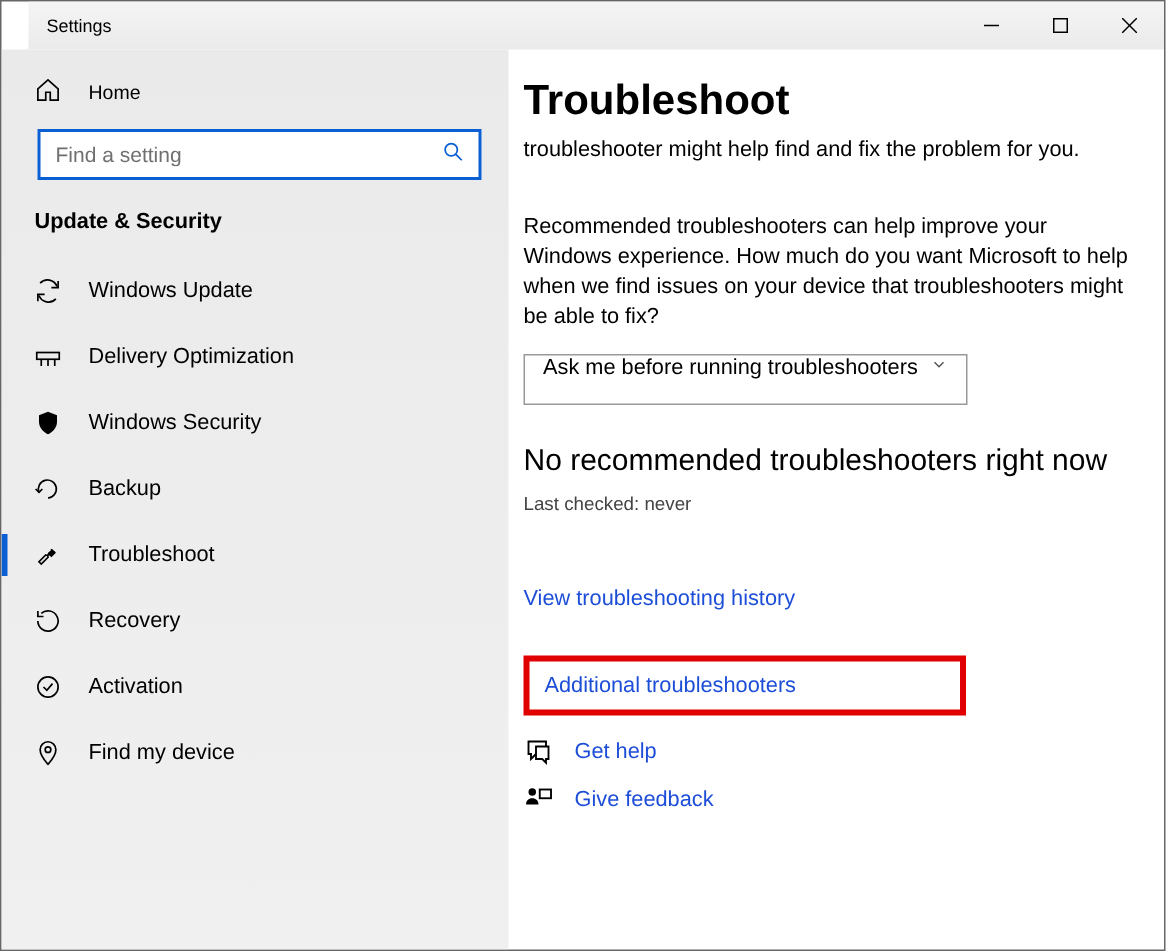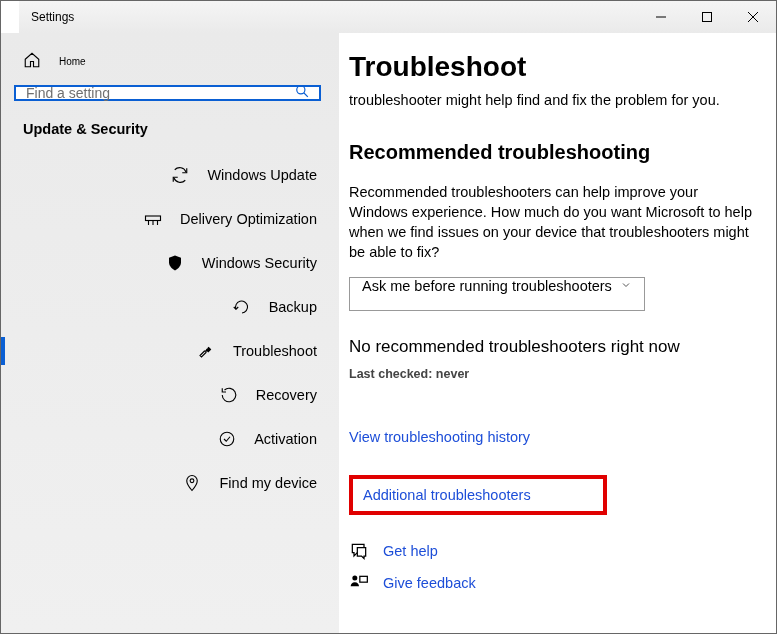--- a/index.html
+++ b/index.html
@@ -4,40 +4,40 @@
   <style>
     * { margin: 0; padding: 0; box-sizing: border-box; font-family: "Segoe UI", -apple-system, sans-serif; }
     body { width: 777px; height: 634px; overflow: hidden; background: #fff; border: 1px solid #666; }
     .titlebar { display: flex; align-items: center; height: 32px; padding-left: 12px; background: linear-gradient(to bottom, #f5f5f5, #eaeaea); margin-left: 18px; }
     .titlebar-title { font-size: 12px; color: #000; flex: 1; }
     .win-controls { display: flex; }
     .win-btn { width: 46px; height: 32px; display: flex; align-items: center; justify-content: center; font-size: 10px; color: #000; }
     .win-btn svg { width: 10px; height: 10px; }
     .container { display: flex; height: calc(100% - 32px); }
     .sidebar { width: 338px; background: linear-gradient(to bottom, #eaeaea, #f0f0f0); padding-top: 8px; }
-    .home-row { display: flex; align-items: center; gap: 18px; padding: 10px 22px 14px 22px; font-size: 10px; color: #000; }
-    .search-box { margin: 0 18px 20px 13px; border: 2px solid #0a5fd3; height: 16px; display: flex; align-items: center; padding: 0 10px; background: #fff; }
+    .home-row { display: flex; align-items: center; gap: 18px; padding: 10px 22px 14px 22px; font-size: 13px; color: #000; }
+    .search-box { margin: 0 18px 20px 24px; border: 2px solid #0a5fd3; height: 34px; display: flex; align-items: center; padding: 0 10px; background: #fff; }
     .search-box input { border: none; outline: none; flex: 1; font-size: 14px; color: #000; background: transparent; }
     .search-box input::placeholder { color: #707070; }
     .search-icon { color: #0a5fd3; }
     .category-label { font-size: 14.5px; font-weight: 600; padding: 0 22px 16px 22px; color: #000; }
     .nav { }
-    .nav-item { display: flex; align-items: center; gap: 18px; padding: 13px 22px; font-size: 14.5px; color: #000; cursor: default; position: relative; justify-content: flex-end; }
+    .nav-item { display: flex; align-items: center; gap: 18px; padding: 13px 22px; font-size: 14.5px; color: #000; cursor: default; position: relative; }
     .nav-item.selected::before { content: ""; position: absolute; left: 0; top: 8px; bottom: 8px; width: 4px; background: #0a5fd3; }
     .nav-item .icon { width: 18px; height: 18px; display: flex; align-items: center; justify-content: center; flex-shrink: 0; }
     .main { flex: 1; padding: 18px 18px 0 10px; overflow: hidden; }
     .page-title { font-size: 28px; font-weight: 600; margin-bottom: 8px; }
     .intro-text { font-size: 14.5px; color: #000; margin-bottom: 30px; line-height: 1.35; }
     .section-title { font-size: 20px; font-weight: 600; margin-bottom: 18px; }
     .section-text { font-size: 14.5px; line-height: 1.4; margin-bottom: 14px; margin-top: 12px; }
     .dropdown { border: 1px solid #999; height: 34px; display: inline-flex; padding: 0 12px; font-size: 14.5px; gap: 8px; margin-bottom: 26px; }
-    .status-line { font-size: 17px; margin-bottom: 10px; }
-    .last-checked { font-size: 12.5px; color: #444; margin-bottom: 48px; font-weight: bold; }
+    .status-line { font-size: 20px; margin-bottom: 10px; }
+    .last-checked { font-size: 12.5px; color: #444; margin-bottom: 48px; }
     .link { color: #1d4ed8; font-size: 14.5px; display: block; margin-bottom: 30px; cursor: default; }
-    .highlight-box { border: 4px solid #e00000; display: inline-block; padding: 8px 72px 8px 10px; margin-bottom: 20px; }
+    .highlight-box { border: 4px solid #e00000; display: inline-block; padding: 8px 109px 8px 10px; margin-bottom: 8px; }
     .highlight-box .link { margin-bottom: 0; }
     .footer-row { display: flex; align-items: center; gap: 14px; padding: 6px 0; }
     .footer-row .icon { width: 20px; height: 20px; display: flex; align-items: center; justify-content: center; color: #333; }
     .footer-row .link { margin-bottom: 0; }
   </style>
 </head>
 <body>
 
 <div class="titlebar">
   <span class="titlebar-title">Settings</span>
@@ -151,21 +151,20 @@
             </svg>
           </span>
         <span>Find my device</span>
       </div>
     </div>
   </div>
 
   <div class="main">
     <h1 class="page-title">Troubleshoot</h1>
     <p class="intro-text">troubleshooter might help find and fix the problem for you.</p>
-    <h2 class="section-title">Recommended troubleshooting</h2>
     <p class="section-text">Recommended troubleshooters can help improve your Windows experience. How much do you want Microsoft to help when we find issues on your device that troubleshooters might be able to fix?</p>
     <div class="dropdown">
       <span>Ask me before running troubleshooters</span>
       <span><svg width="12" height="12" viewBox="0 0 24 24" fill="none" stroke="#555" stroke-width="2">
             <polyline points="6 9 12 15 18 9"></polyline>
           </svg></span>
     </div>
     <p class="status-line">No recommended troubleshooters right now</p>
     <p class="last-checked">Last checked: never</p>
     <a class="link">View troubleshooting history</a>

